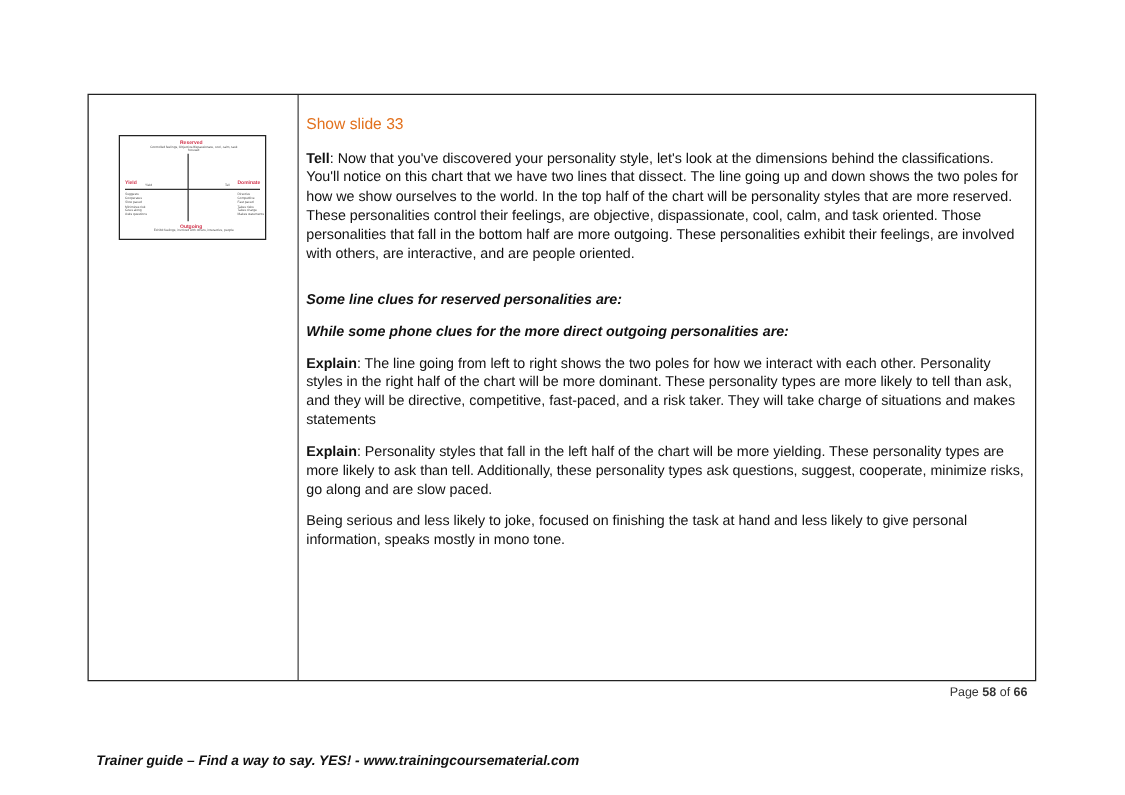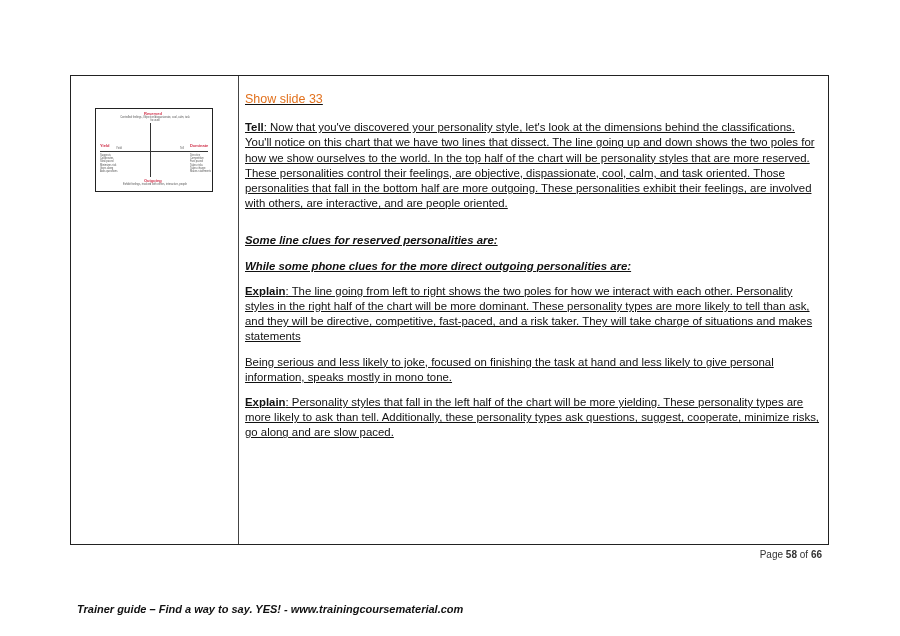--- a/index.html
+++ b/index.html
@@ -5,21 +5,21 @@
   html, body { margin:0; padding:0; }
   body {
     width:900px; height:636px; background:#ffffff; position:relative; overflow:hidden;
     font-family:"Liberation Sans", sans-serif; color:#111;
   }
   .page-table {
     position:absolute; left:70px; top:75px; width:759px; height:470px;
     border:1.5px solid #222; box-sizing:border-box; display:flex;
   }
   .left-col { width:167px; border-right:1px solid #444; position:relative; }
-  .right-col { flex:1; padding:16px 8px 0 6px; font-size:11.4px; line-height:15.2px;text-decoration:underline; }
+  .right-col { flex:1; padding:16px 8px 0 6px; font-size:11.4px; line-height:15.2px; }
   .slide-title { color:#e2711d; font-size:12.5px; margin-bottom:13px; }
   .para { margin:0 0 10px 0; }
   .para.spaced { margin-bottom:22px; }
   .lead { font-weight:bold; }
   .heading-it { font-weight:bold; font-style:italic; margin:0 0 10px 0; }
   .thumb {
     position:absolute; left:24px; top:32px; width:118px; height:84px;
     border:1.5px solid #222; background:#fff; box-sizing:border-box;
   }
   .thumb .vline { position:absolute; left:54px; top:14px; width:1px; height:54px; background:#333; }
@@ -63,22 +63,22 @@
       <div class="lbl" style="left:48px;top:69px;">Outgoing</div>
       <div class="sub" style="left:22px;top:74px;width:74px;text-align:center;">Exhibit feelings, involved with others, interactive, people</div>
     </div>
   </div>
   <div class="right-col">
     <div class="slide-title">Show slide 33</div>
     <p class="para spaced"><span class="lead">Tell</span><span>: Now that you've discovered your personality style, let's look at the dimensions behind the classifications. You'll notice on this chart that we have two lines that dissect. The line going up and down shows the two poles for how we show ourselves to the world. In the top half of the chart will be personality styles that are more reserved. These personalities control their feelings, are objective, dispassionate, cool, calm, and task oriented. Those personalities that fall in the bottom half are more outgoing. These personalities exhibit their feelings, are involved with others, are interactive, and are people oriented.</span></p>
     <p class="heading-it">Some line clues for reserved personalities are:</p>
     <p class="heading-it">While some phone clues for the more direct outgoing personalities are:</p>
     <p class="para"><span class="lead">Explain</span><span>: The line going from left to right shows the two poles for how we interact with each other. Personality styles in the right half of the chart will be more dominant. These personality types are more likely to tell than ask, and they will be directive, competitive, fast-paced, and a risk taker. They will take charge of situations and makes statements</span></p>
+    <p class="para"><span class="lead">Explain</span><span>: Personality styles that fall in the left half of the chart will be more yielding. These personality types are more likely to ask than tell. Additionally, these personality types ask questions, suggest, cooperate, minimize risks, go along and are slow paced.</span></p>
     <p class="para">Being serious and less likely to joke, focused on finishing the task at hand and less likely to give personal information, speaks mostly in mono tone.</p>
-    <p class="para"><span class="lead">Explain</span><span>: Personality styles that fall in the left half of the chart will be more yielding. These personality types are more likely to ask than tell. Additionally, these personality types ask questions, suggest, cooperate, minimize risks, go along and are slow paced.</span></p>
   </div>
 </div>
 
 <div class="page-num">
   <span>Page</span>
   <b>58</b>
   <span>of</span>
   <b>66</b>
 </div>
 

